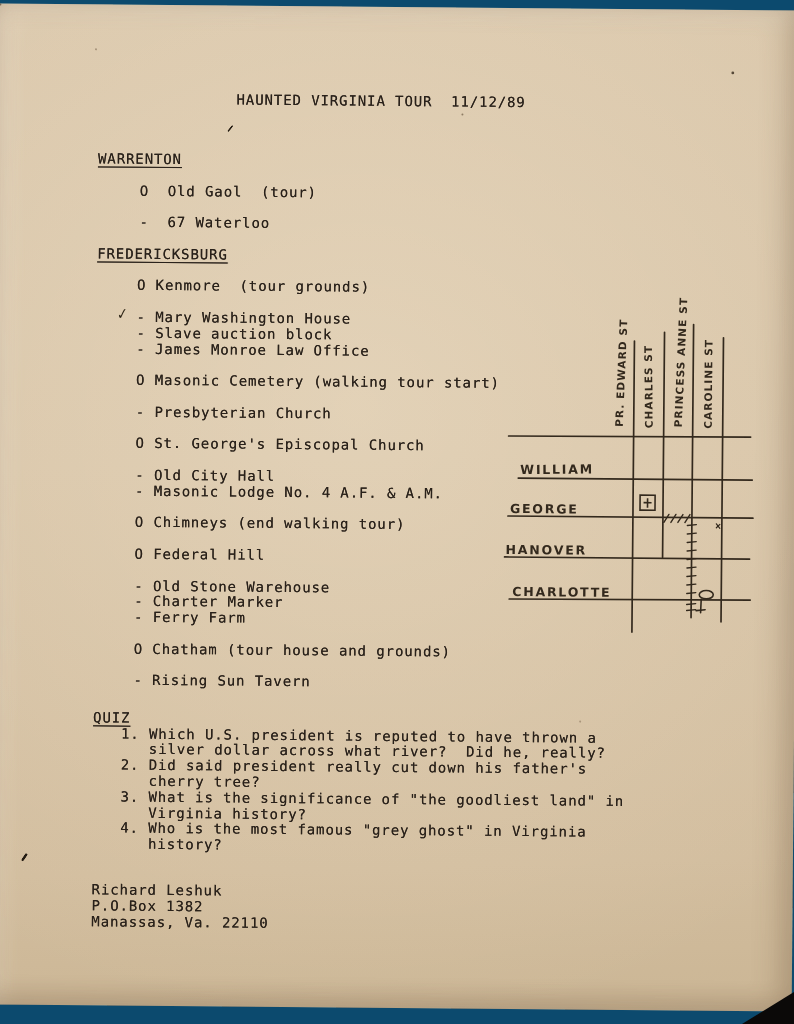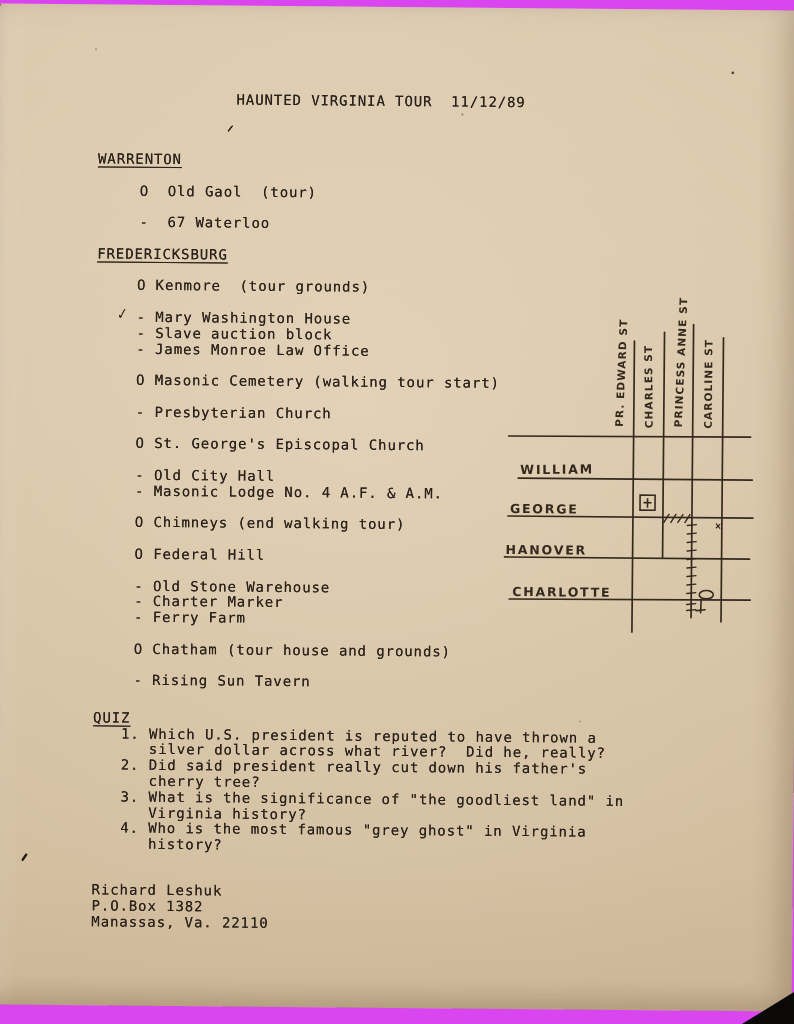--- a/index.html
+++ b/index.html
@@ -1,16 +1,16 @@
 <!DOCTYPE html>
 <html><head>
 <meta charset="utf-8">
 <style>
   html,body{margin:0;padding:0;background:#060504;}
-  .scan{position:relative;width:794px;height:1024px;background:#d946ef;overflow:hidden;
+  .scan{position:relative;width:794px;height:1024px;background:#0c4a6e;overflow:hidden;
         font-family:"DejaVu Sans Mono","Liberation Mono",monospace;}
   .paper{position:absolute;left:-5px;top:7px;width:801px;height:1001px;
          background:
            radial-gradient(ellipse 120% 90% at 45% 40%, rgba(255,246,226,.28), rgba(255,246,226,0) 70%),
            linear-gradient(178deg,#dbc8ac 0%,#d7c3a6 45%,#d2bd9e 85%,#cbb695 100%);
          box-shadow: inset -16px 0 26px rgba(90,66,40,.20), inset 0 -12px 20px rgba(90,66,40,.14),
                      inset 10px 8px 22px rgba(255,252,240,.22);
          transform:rotate(.5deg);transform-origin:50% 50%;}
   .corner-clip{position:absolute;right:0;bottom:0;width:52px;height:34px;background:#0b0908;
                clip-path:polygon(100% 6%,100% 100%,0% 100%);}

